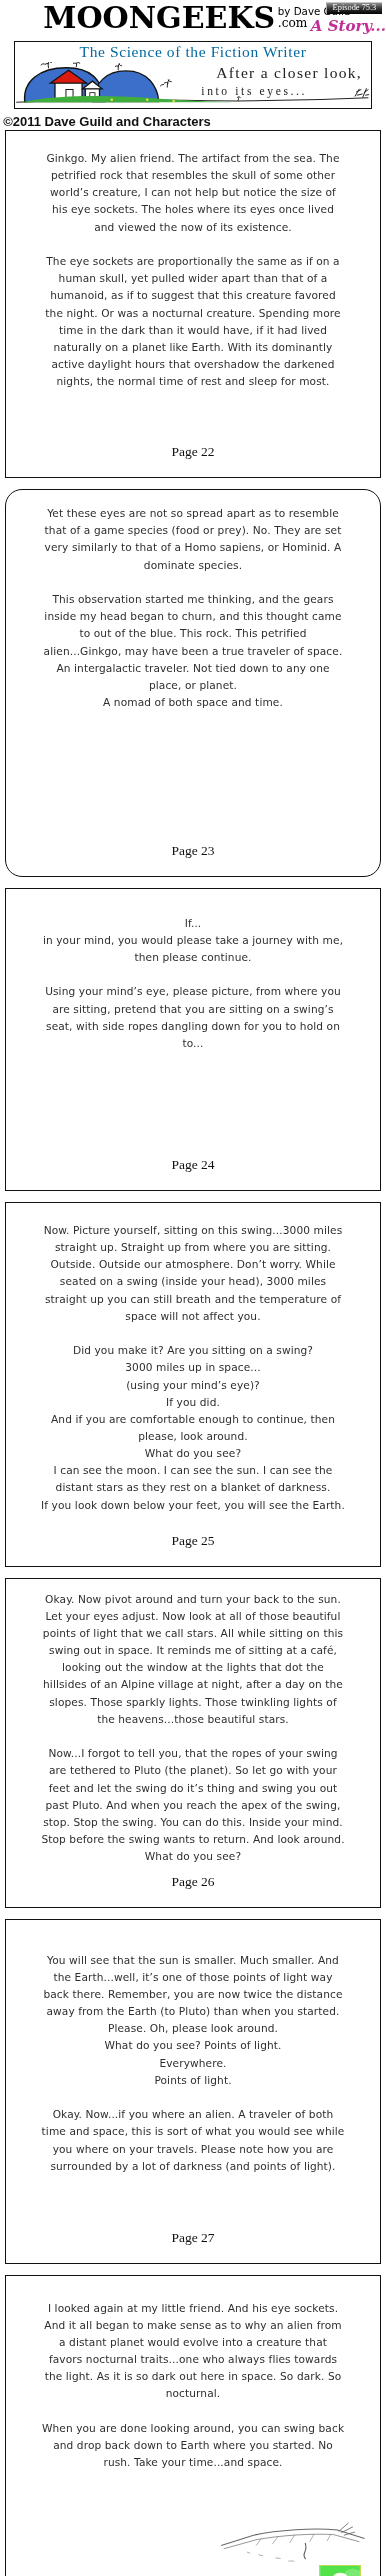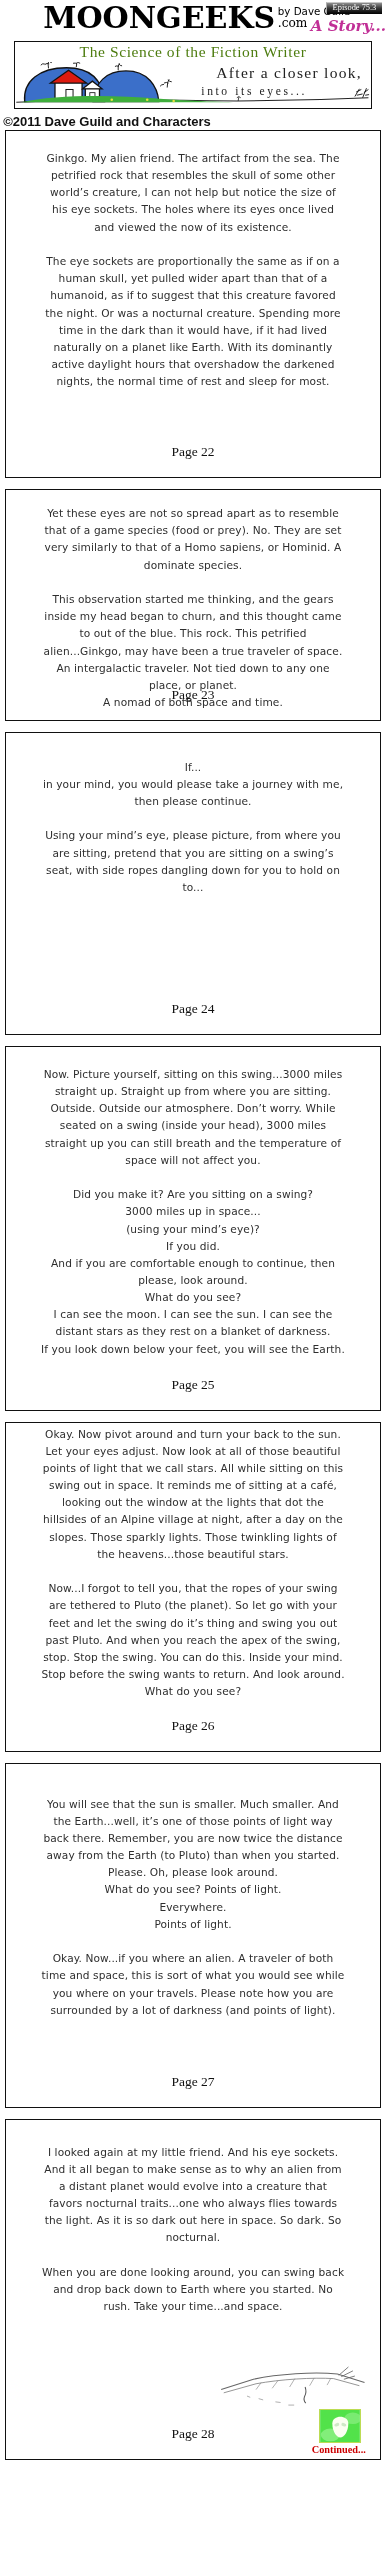--- a/index.html
+++ b/index.html
@@ -29,21 +29,21 @@
     font-style:italic; font-size:15px; font-weight:700;
   }
 
   
   .banner {
     margin:0 14px; height:66px; border:1.3px solid #111; position:relative;
     background:#fff; overflow:hidden;
   }
   .banner-title {
     position:absolute; top:1.3px; left:0; right:0; text-align:center;
-    font-family:"Liberation Serif", serif; font-size:15.5px; letter-spacing:0.6px; color:#4d7c0f;
+    font-family:"Liberation Serif", serif; font-size:15.5px; letter-spacing:0.6px; color:#0369a1;
   }
   .banner-sub1 {
     position:absolute; top:22px; right:9px;
     font-family:"Liberation Serif", serif; font-size:15.5px; letter-spacing:1.3px; color:#222;
   }
   .banner-sub2 {
     position:absolute; top:43px; right:64px;
     font-family:"Liberation Serif", serif; font-size:11.6px; letter-spacing:2.6px; color:#222;
   }
   .hills-svg { position:absolute; left:0; bottom:0; width:100%; height:46px; }
@@ -53,24 +53,24 @@
     margin:4.5px 0 5.8px 3.2px; height:10.3px; font-family:"Liberation Sans", sans-serif;
     font-weight:700; font-size:13px; color:#111;
   }
 
   
   .panel {
     box-sizing:border-box; margin:0 5.2px 11px 5.2px; border:1.3px solid #111;
     position:relative; background:#fff;
   }
   .panel-1{height:348px; padding-top:19.3px;}
-  .panel-2{height:232px; padding-top:15.5px;}
+  .panel-2{height:388px; padding-top:15.5px;border-radius:17px;}
   .panel-3{height:303px; padding-top:26px;}
   .panel-4{height:365px; padding-top:19.3px;}
-  .panel-5{height:330px; padding-top:3px;}
+  .panel-5{height:330px; padding-top:12px;}
   .panel-6{height:345px; padding-top:32px;}
   .panel-7{height:341px; padding-top:24px;}
   .story-paragraph {
     max-width:304px; margin:0 auto 17.4px auto; text-align:center;
     font-family:"DejaVu Sans", sans-serif; font-size:10.6px; line-height:1.62;
     letter-spacing:0.1px; color:#2e2e2e; white-space:pre-line;
   }
   .page-label {
     position:absolute; bottom:16.7px; left:0; right:0; text-align:center;
     font-family:"Liberation Serif", serif; font-size:13.5px; color:#111;

